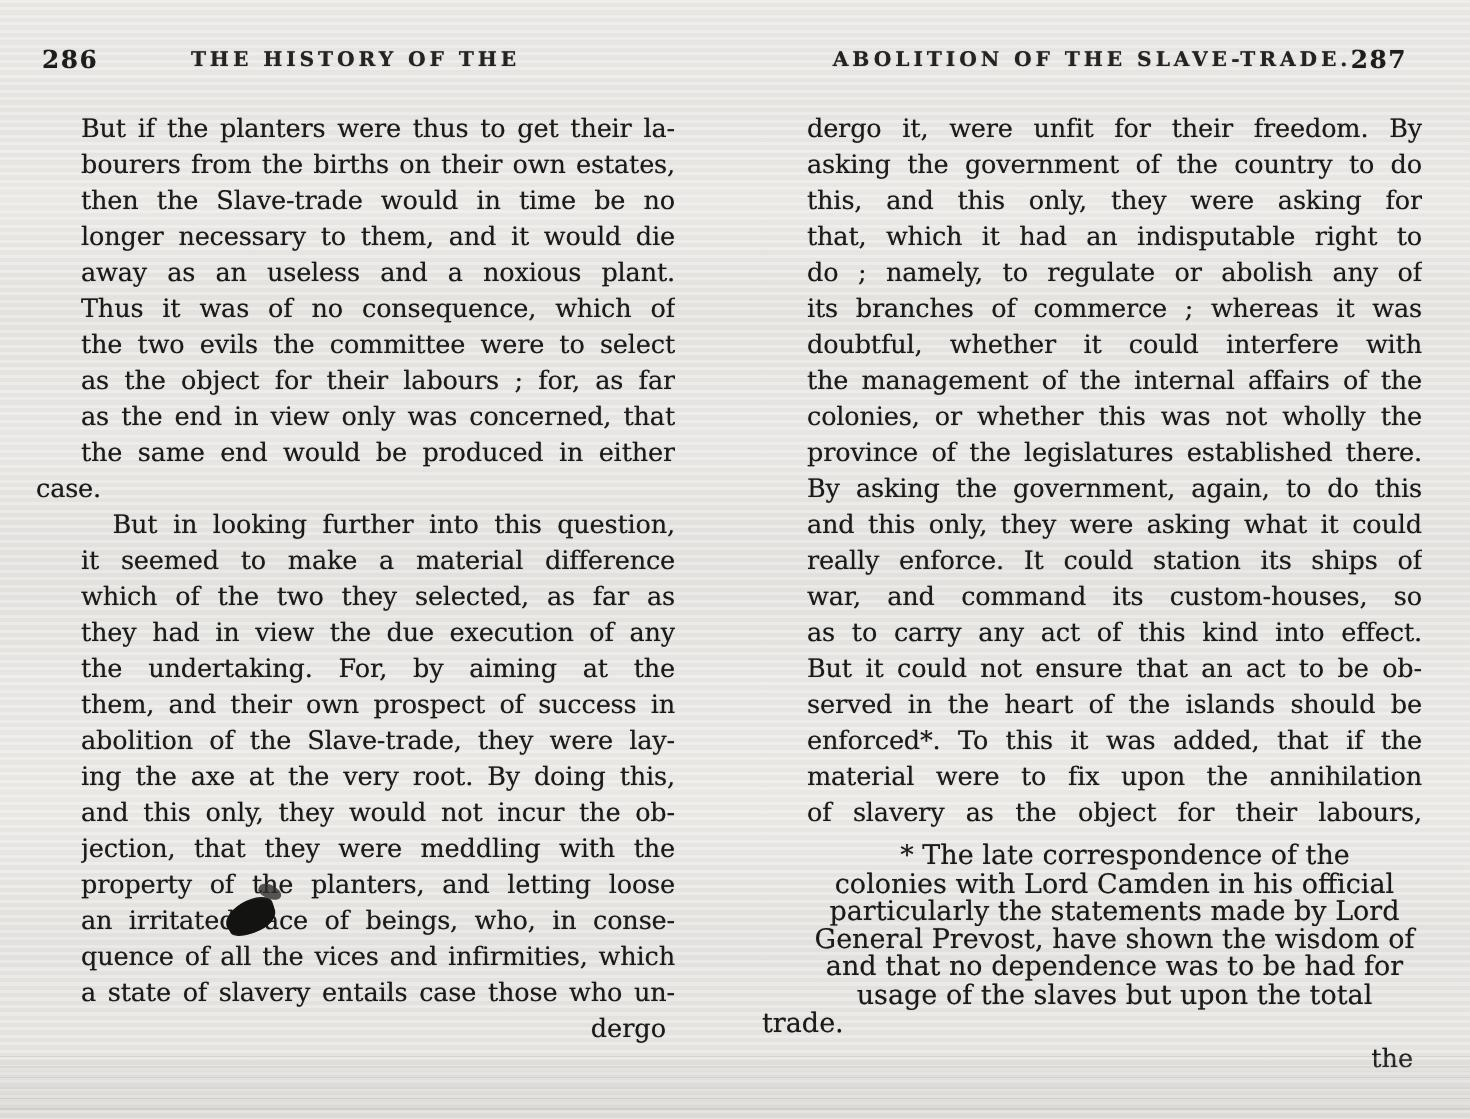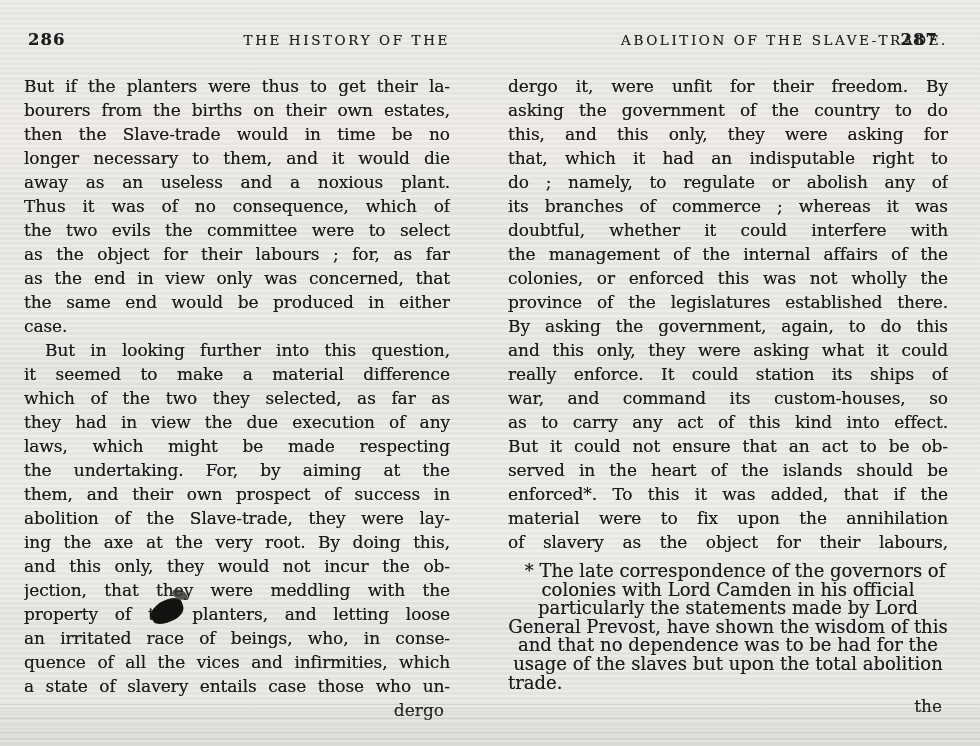--- a/index.html
+++ b/index.html
@@ -18,36 +18,36 @@
         #eae9e6 40%, #e4e3e0 50%,
         #e9e8e5 60%, #ecebe8 72%,
         #e5e4e1 84%, #e9e8e5 100%);
     padding-left: 32px;
   }
   .page{position:absolute;top:32px;}
   .page.left{left:24px;width:426px;}
   .page.right{left:508px;width:440px;}
   .phead{position:relative;height:20px;margin-bottom:22px;}
   .ptitle{
-    display:block;text-align:right;
+    display:block;text-align:center;
     font-size:13.5px;letter-spacing:2.6px;
-    font-weight:400;color:#232323;
+    font-weight:700;color:#232323;
     text-shadow:0 0 .6px rgba(20,20,20,.55);
     white-space:nowrap;
   }
   .pnum{
     position:absolute;top:-2px;
     font-size:16.5px;font-weight:700;letter-spacing:1px;color:#1d1d1d;
     text-shadow:0 0 .5px rgba(20,20,20,.5);
   }
   .pnum.left-num{left:4px;}
   .pnum.right-num{right:10px;}
   .pbody{font-size:17px;line-height:24px;letter-spacing:-.1px;}
   .line{height:24px;overflow:hidden;text-shadow:0 0 .55px rgba(15,15,15,.6);}
-  .line.j{text-align:justify;text-align-last:justify;}
+  .line.j{text-align:justify;text-align-last:justify;margin-left:30px;}
   .line.l{text-align:left;text-align-last:left;}
   .line.ind{text-indent:21px;}
   .pfoot{margin-top:8px;font-size:18px;line-height:18.6px;}
   .pfoot .line{height:18.6px;text-shadow:0 0 .5px rgba(25,25,25,.55);text-align:center;}
   .pfoot .line.ind{text-indent:14px;}
   .catchword{
     text-align:right;font-size:17px;line-height:24px;
     padding-right:6px;text-shadow:0 0 .55px rgba(15,15,15,.6);
   }
   .page.right .catchword{margin-top:2px;}
@@ -88,21 +88,20 @@
         <div class="line j">Thus it was of no consequence, which of</div>
         <div class="line j">the two evils the committee were to select</div>
         <div class="line j">as the object for their labours ; for, as far</div>
         <div class="line j">as the end in view only was concerned, that</div>
         <div class="line j">the same end would be produced in either</div>
         <div class="line l">case.</div>
         <div class="line j ind">But in looking further into this question,</div>
         <div class="line j">it seemed to make a material difference</div>
         <div class="line j">which of the two they selected, as far as</div>
         <div class="line j">they had in view the due execution of any</div>
-        <div class="line j">laws, which might be made respecting</div>
         <div class="line j">the undertaking. For, by aiming at the</div>
         <div class="line j">them, and their own prospect of success in</div>
         <div class="line j">abolition of the Slave-trade, they were lay-</div>
         <div class="line j">ing the axe at the very root. By doing this,</div>
         <div class="line j">and this only, they would not incur the ob-</div>
         <div class="line j">jection, that they were meddling with the</div>
         <div class="line j">property of the planters, and letting loose</div>
         <div class="line j">an irritated race of beings, who, in conse-</div>
         <div class="line j">quence of all the vices and infirmities, which</div>
         <div class="line j">a state of slavery entails case those who un-</div>
@@ -117,21 +116,21 @@
     </header>
     <div class="pbody">
         <div class="line j">dergo it, were unfit for their freedom. By</div>
         <div class="line j">asking the government of the country to do</div>
         <div class="line j">this, and this only, they were asking for</div>
         <div class="line j">that, which it had an indisputable right to</div>
         <div class="line j">do ; namely, to regulate or abolish any of</div>
         <div class="line j">its branches of commerce ; whereas it was</div>
         <div class="line j">doubtful, whether it could interfere with</div>
         <div class="line j">the management of the internal affairs of the</div>
-        <div class="line j">colonies, or enforced this was not wholly the</div>
+        <div class="line j">colonies, or whether this was not wholly the</div>
         <div class="line j">province of the legislatures established there.</div>
         <div class="line j">By asking the government, again, to do this</div>
         <div class="line j">and this only, they were asking what it could</div>
         <div class="line j">really enforce. It could station its ships of</div>
         <div class="line j">war, and command its custom-houses, so</div>
         <div class="line j">as to carry any act of this kind into effect.</div>
         <div class="line j">But it could not ensure that an act to be ob-</div>
         <div class="line j">served in the heart of the islands should be</div>
         <div class="line j">enforced*. To this it was added, that if the</div>
         <div class="line j">material were to fix upon the annihilation</div>

